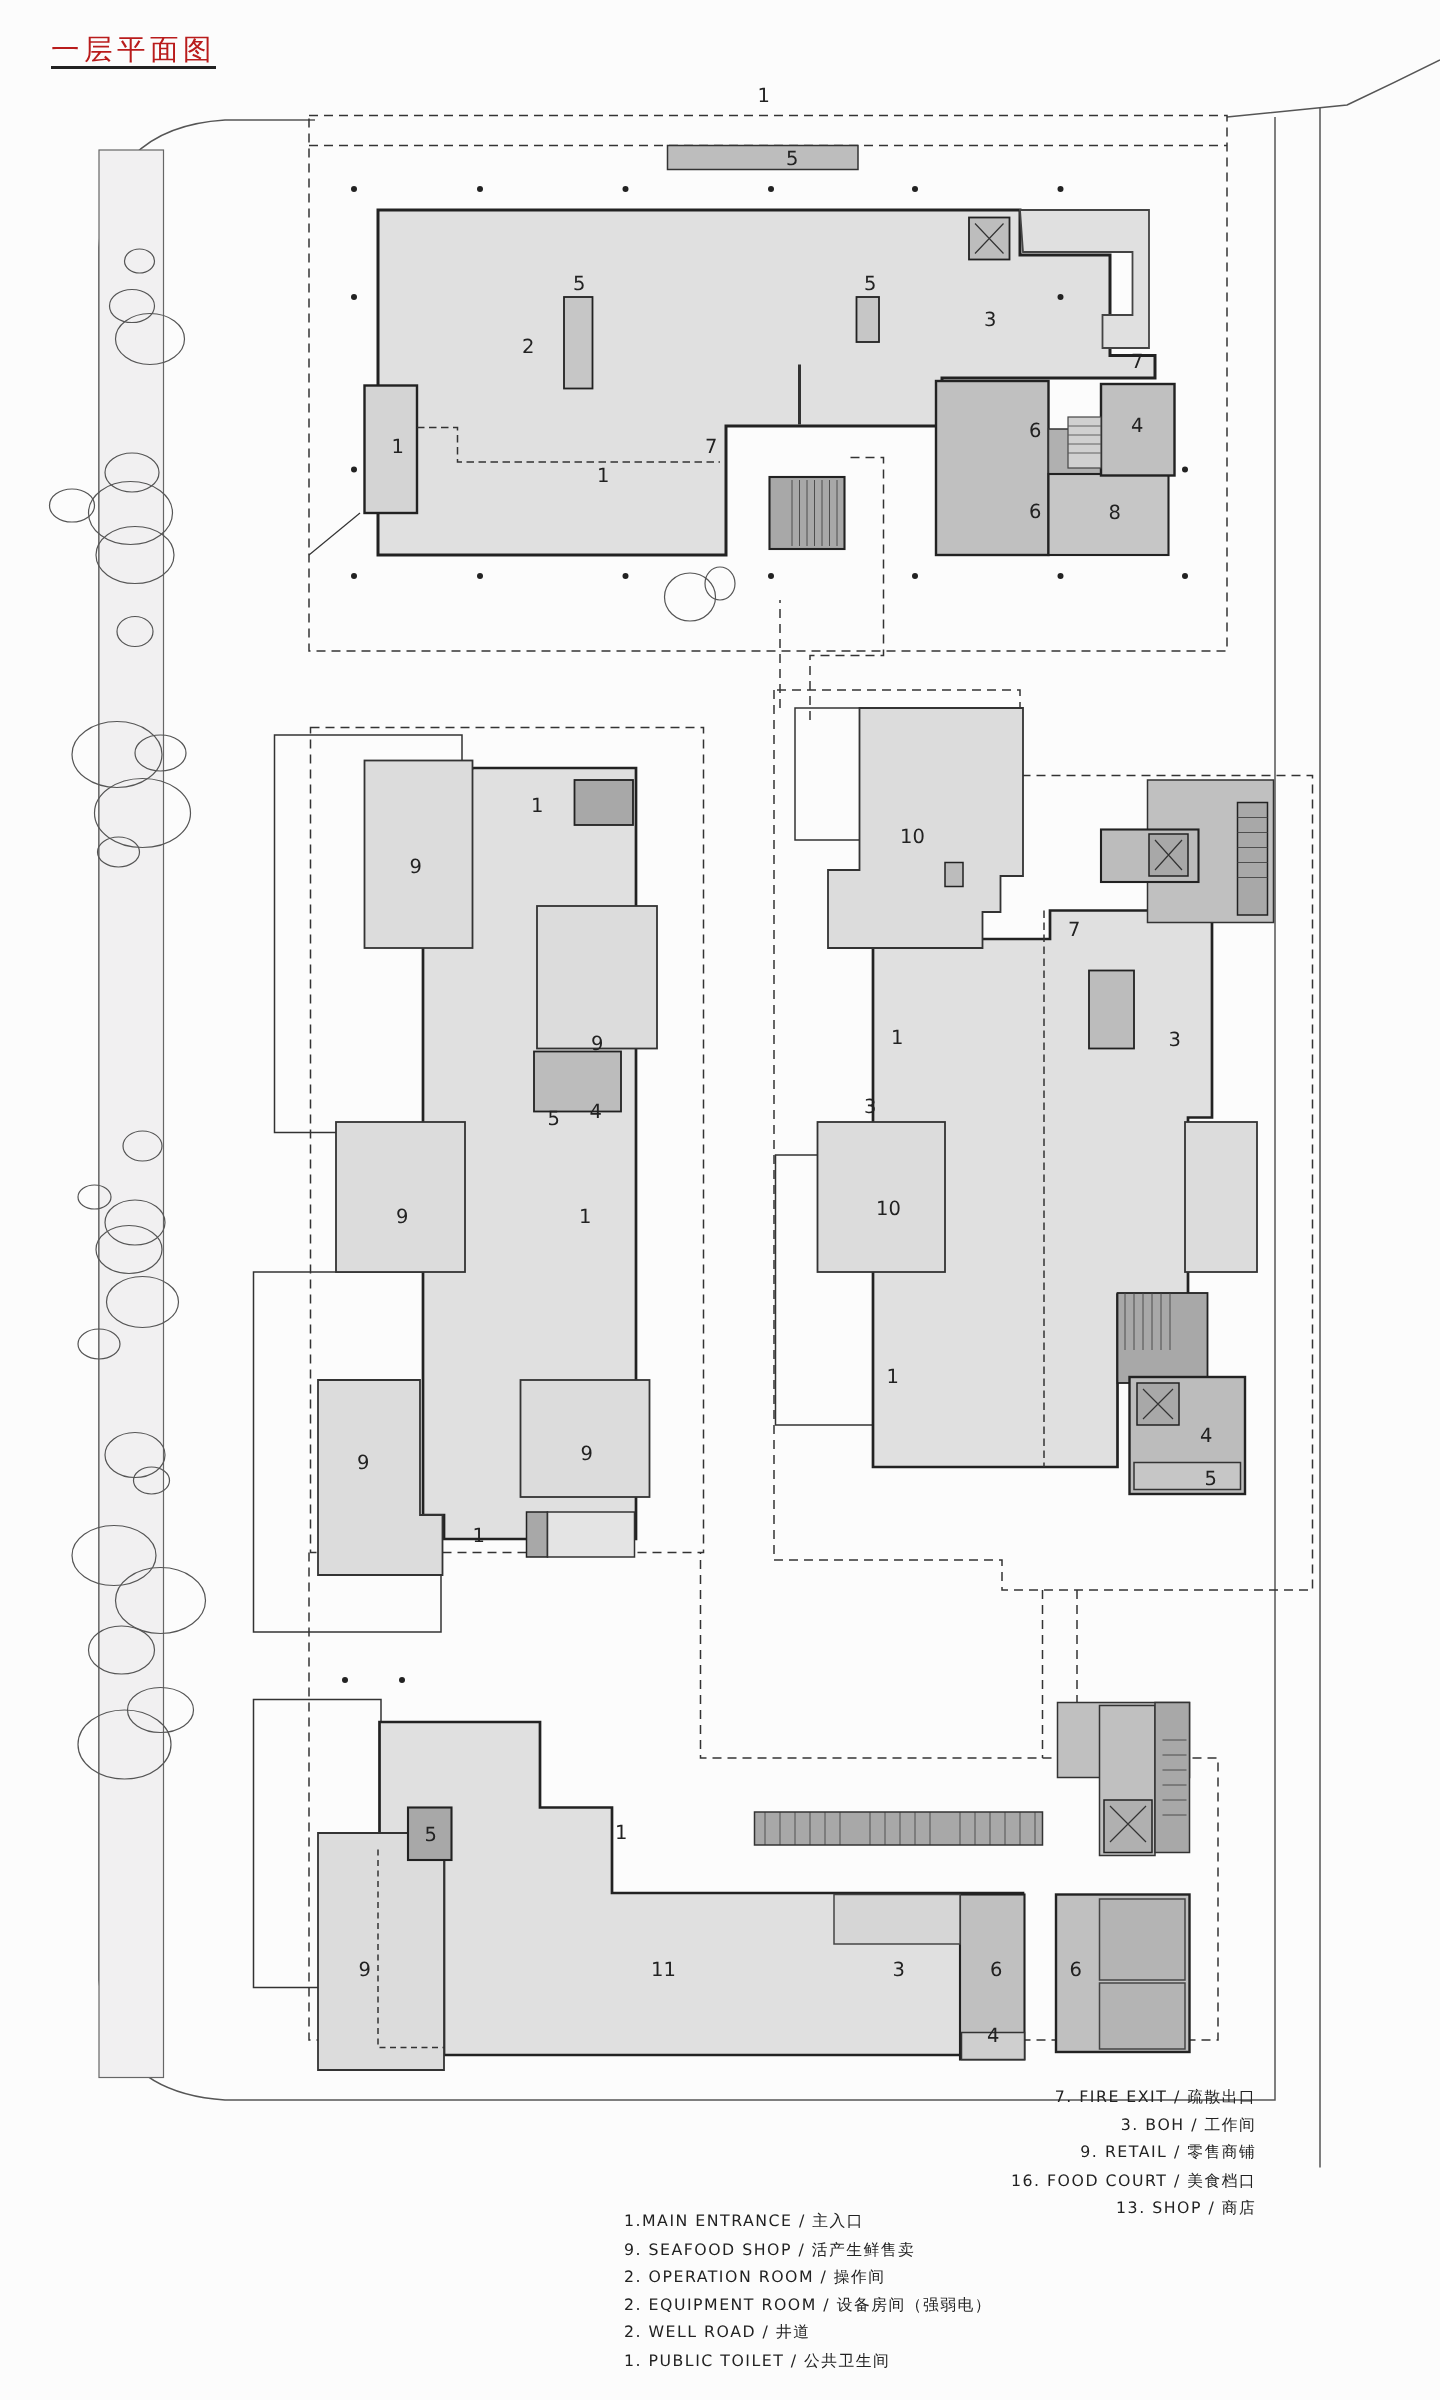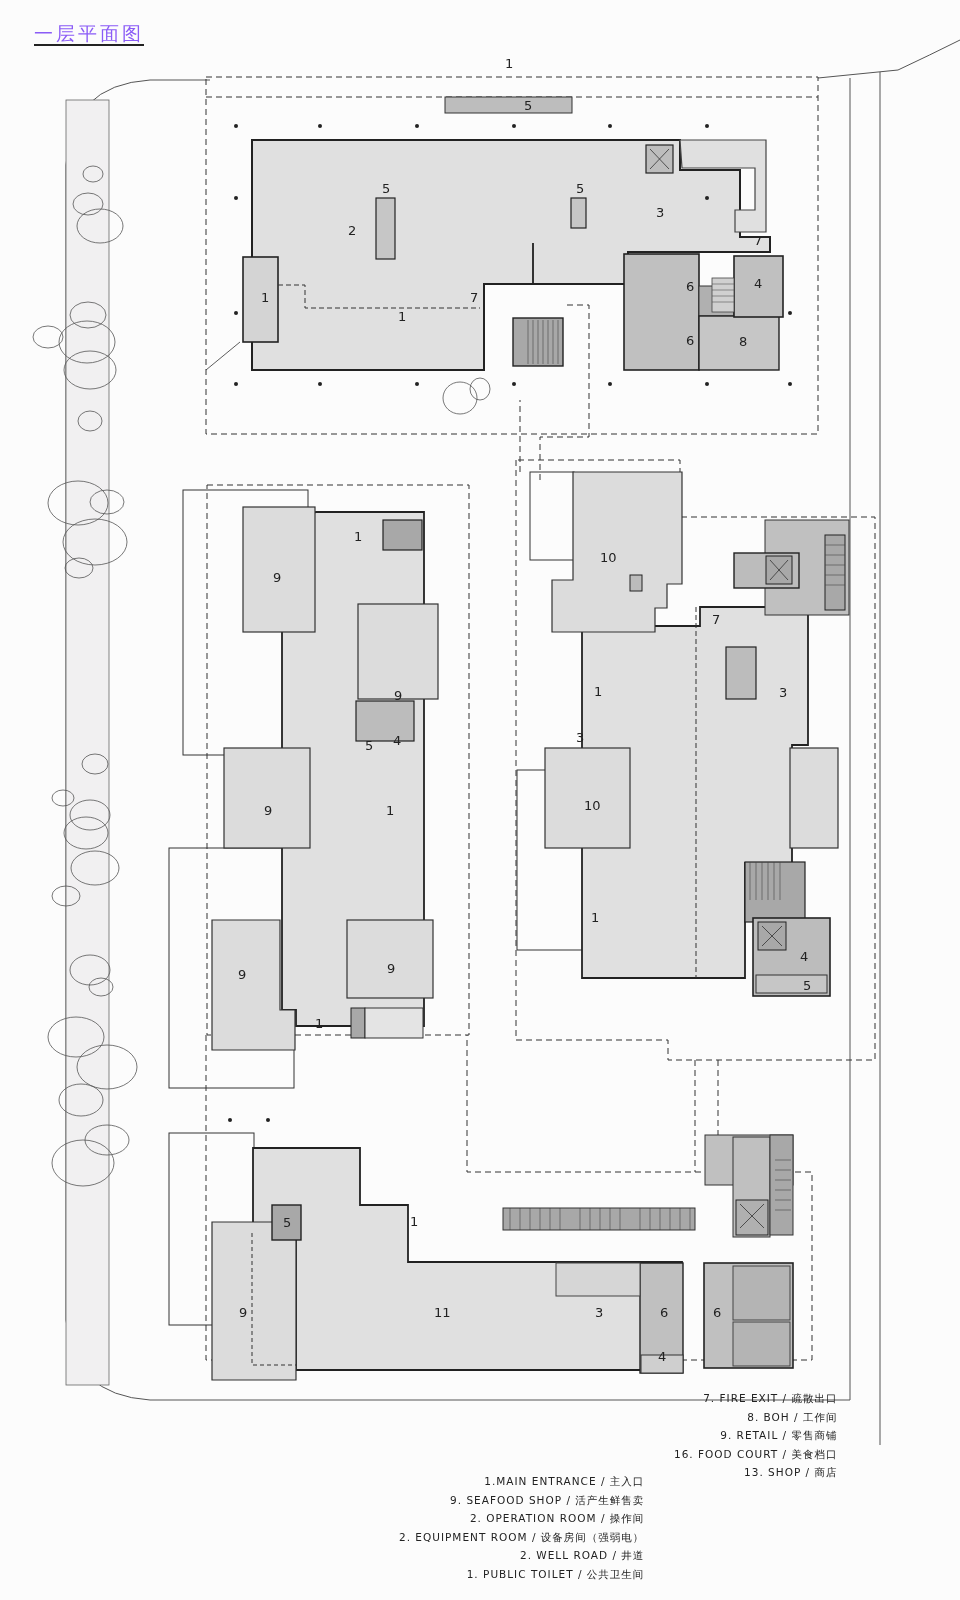--- a/index.html
+++ b/index.html
@@ -1,17 +1,17 @@
 <!DOCTYPE html>
 <html><head>
 <meta charset="utf-8">
 <style>
   html,body{margin:0;padding:0;background:#fcfcfc;}
   body{width:960px;height:1600px;position:relative;overflow:hidden;font-family:"DejaVu Sans","Liberation Sans",sans-serif;}
-  .title{position:absolute;left:34px;top:24px;font-size:19px;letter-spacing:3px;color:#8b5cf6;border-bottom:2px solid #222;padding-bottom:1px;line-height:1;}
+  .title{position:absolute;left:34px;top:24px;font-size:19px;letter-spacing:3px;color:#b91c1c;border-bottom:2px solid #222;padding-bottom:1px;line-height:1;}
   svg.plan{position:absolute;left:0;top:0;}
   .lbl{font-family:"DejaVu Sans","Liberation Sans",sans-serif;font-size:13px;fill:#222;}
   .legend{position:absolute;font-size:10.5px;color:#222;letter-spacing:1px;line-height:18.5px;}
   .legend div{white-space:nowrap;}
 </style>
 </head>
 <body>
 
 <div class="title">一层平面图</div>
 
@@ -271,27 +271,27 @@
     <text class="lbl" x="595" y="1317">3</text>
     <text class="lbl" x="660" y="1317">6</text>
     <text class="lbl" x="713" y="1317">6</text>
     <text class="lbl" x="658" y="1361">4</text>
   </g>
 
   <text class="lbl" x="505" y="68">1</text>
   <text class="lbl" x="524" y="110">5</text>
 </svg>
 
-<div class="legend" style="left:399px;top:1472px;text-align:right;">
+<div class="legend" style="left:416px;top:1472px;">
   <div>1.MAIN ENTRANCE  / 主入口</div>
   <div>9. SEAFOOD SHOP  / 活产生鲜售卖</div>
   <div>2. OPERATION ROOM  / 操作间</div>
   <div>2. EQUIPMENT ROOM  / 设备房间（强弱电）</div>
   <div>2. WELL ROAD  / 井道</div>
   <div>1. PUBLIC TOILET  / 公共卫生间</div>
 </div>
 <div class="legend" style="left:674px;top:1389px;text-align:right;">
   <div>7. FIRE EXIT  / 疏散出口</div>
-  <div>8. BOH  / 工作间</div>
+  <div>3. BOH  / 工作间</div>
   <div>9. RETAIL  / 零售商铺</div>
   <div>16. FOOD COURT  / 美食档口</div>
   <div>13. SHOP  / 商店</div>
 </div>
 
 </body></html>

